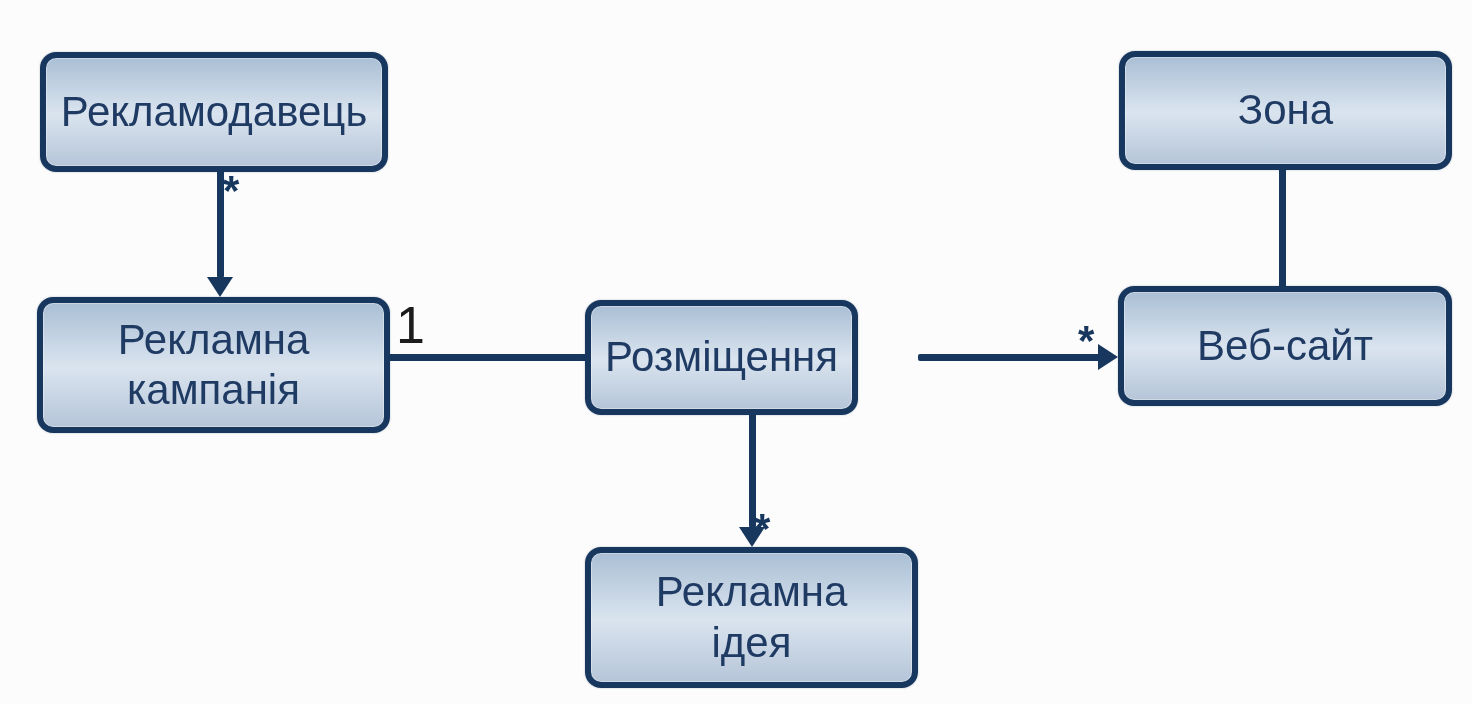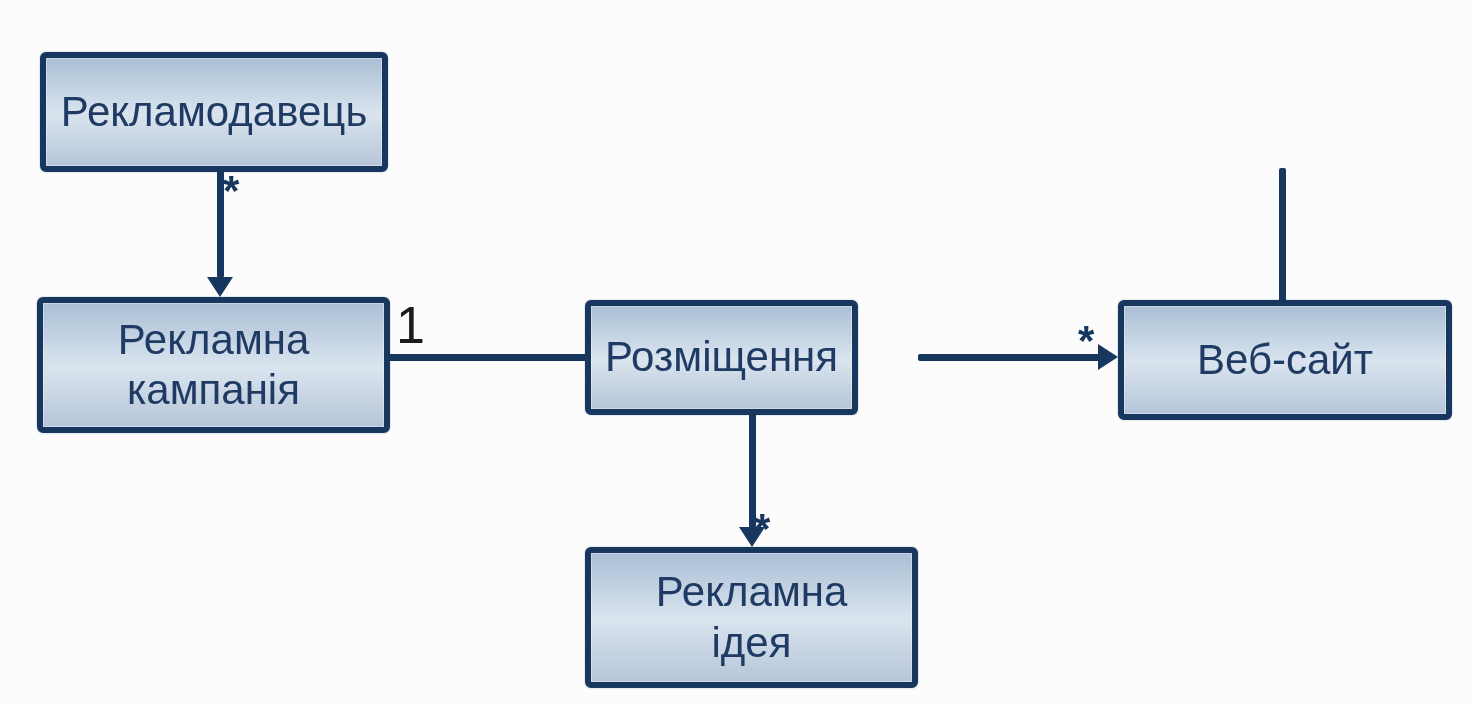--- a/index.html
+++ b/index.html
@@ -19,40 +19,40 @@
     font-family:"Liberation Sans","DejaVu Sans",sans-serif;
     width:1472px;height:704px;overflow:hidden;
   }
   .canvas{position:relative;width:1472px;height:704px;background:var(--c-background);}
 
   
   .node{
     position:absolute;
     box-sizing:border-box;
     border:6px solid var(--c-box-border);
-    border-radius:6px;
+    border-radius:16px;
     background:linear-gradient(180deg,
       var(--c-box-fill-top) 0%,
       var(--c-box-fill-mid) 52%,
       var(--c-box-fill-bottom) 100%);
     box-shadow:0 0 2px rgba(23,55,94,.35), inset 0 0 0 1px rgba(255,255,255,.35);
     display:flex;align-items:center;justify-content:center;
     color:var(--c-label-text);
     font-size:42px;
     line-height:1.2;
     text-align:center;
   }
   .node-label{white-space:pre-line;}
 
   #n-advertiser{left:40px;  top:52px;  width:348px; height:120px;}
   #n-campaign  {left:37px;  top:297px; width:353px; height:136px;}
   #n-placement {left:585px; top:300px; width:273px; height:115px;}
   #n-adidea    {left:585px; top:547px; width:333px; height:141px;}
   #n-zone      {left:1119px;top:51px;  width:333px; height:119px;}
-  #n-website   {left:1118px;top:300px; width:334px; height:120px;}
+  #n-website   {left:1118px;top:286px; width:334px; height:120px;}
 
   
   .edge-line{position:absolute;background:var(--c-line);border-radius:2px;}
   #e1-line{left:217px; top:170px; width:7px;  height:108px;} 
   #e2-line{left:388px; top:354px; width:199px;height:7px;}   
   #e3-line{left:918px; top:354px; width:182px;height:7px;}   
   #e4-line{left:749px; top:413px; width:7px;  height:115px;} 
   #e5-line{left:1279px;top:168px; width:7px;  height:134px;} 
 
   
@@ -117,17 +117,20 @@
     <span class="node-label">Рекламна
 кампанія</span>
   </div>
   <div class="node" id="n-placement">
     <span class="node-label">Розміщення</span>
   </div>
   <div class="node" id="n-adidea">
     <span class="node-label">Рекламна
 ідея</span>
   </div>
+  <div class="node" id="n-zone">
+    <span class="node-label">Зона</span>
+  </div>
   <div class="node" id="n-website">
     <span class="node-label">Веб-сайт</span>
   </div>
 
 </div>
 
 </body></html>

